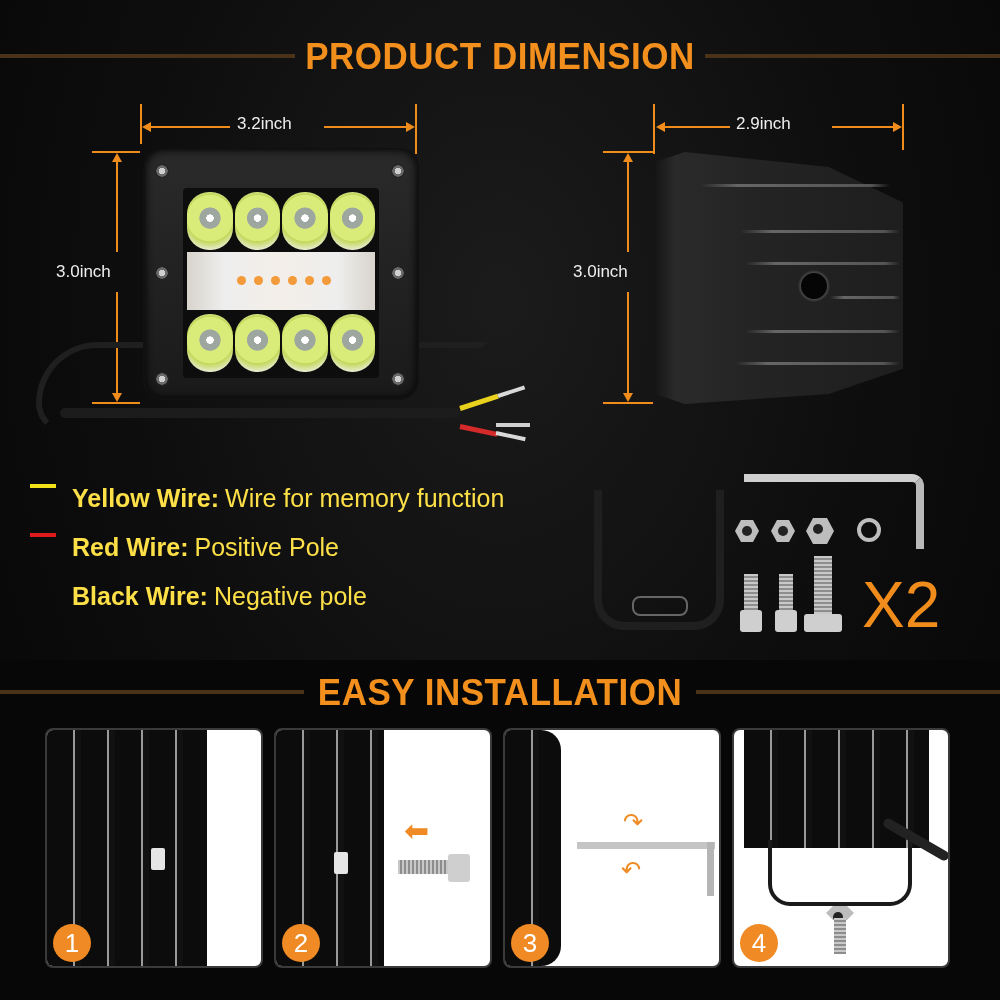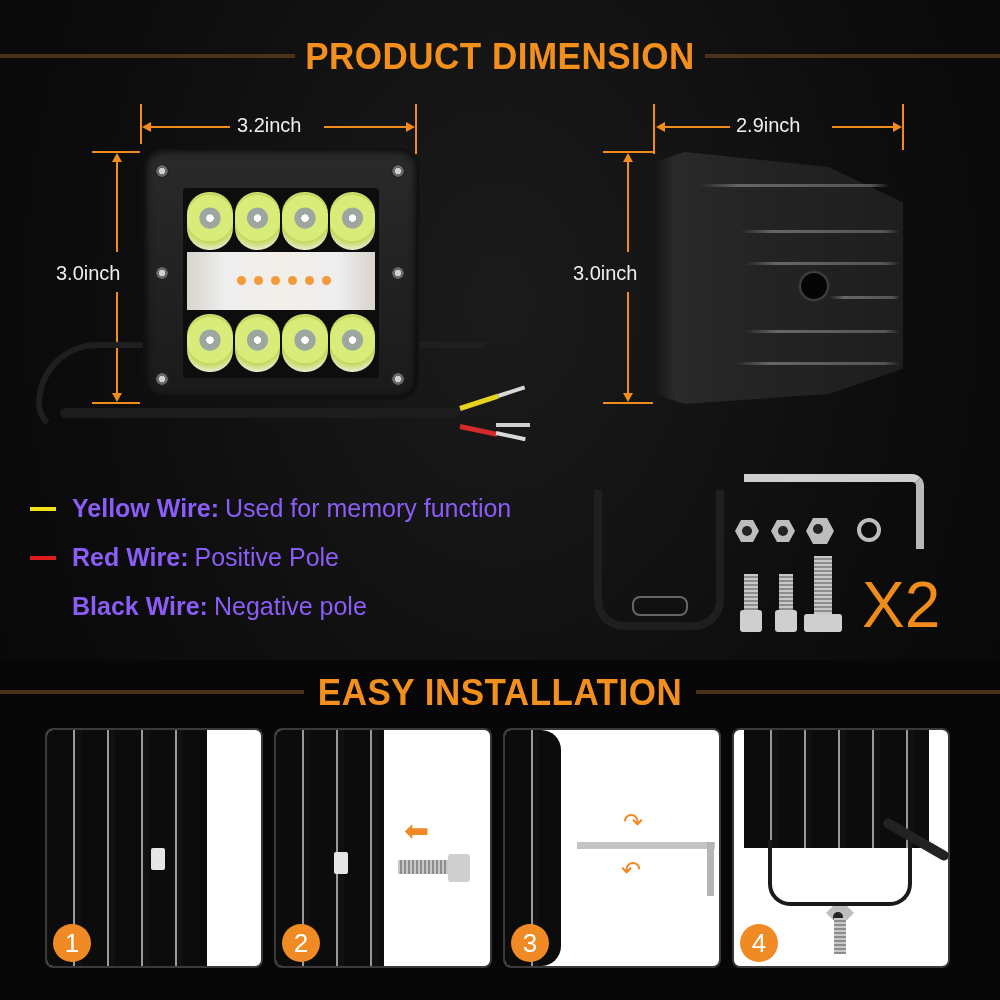--- a/index.html
+++ b/index.html
@@ -6,21 +6,21 @@
   body{width:1000px;height:1000px;overflow:hidden;background:#0a0a0a;
        font-family:"Liberation Sans",sans-serif;position:relative;}
   .bg{position:absolute;inset:0;background:
       radial-gradient(ellipse at 50% 30%, #1b1b1b 0%, #0d0d0d 55%, #050505 100%);}
   .bg2{position:absolute;left:0;top:660px;width:1000px;height:340px;background:#070707;}
 
   .section-title{position:absolute;left:0;width:1000px;height:44px;display:flex;align-items:center;justify-content:center;}
   .section-title .rule{flex:1;height:4px;background:#4a3218;}
   .section-title .txt{color:#f3901d;font-weight:bold;font-size:35px;letter-spacing:0.5px;padding:0 10px;white-space:nowrap;transform:scaleY(1.05);}
 
-  .dim{position:absolute;color:#eeeeee;font-size:20px;}
+  .dim{position:absolute;color:#eeeeee;font-size:17px;}
   .oline{position:absolute;background:#f08c1c;}
   .arrow-l,.arrow-r,.arrow-u,.arrow-d{position:absolute;width:0;height:0;}
   .arrow-l{border-top:5px solid transparent;border-bottom:5px solid transparent;border-right:9px solid #f08c1c;}
   .arrow-r{border-top:5px solid transparent;border-bottom:5px solid transparent;border-left:9px solid #f08c1c;}
   .arrow-u{border-left:5px solid transparent;border-right:5px solid transparent;border-bottom:9px solid #f08c1c;}
   .arrow-d{border-left:5px solid transparent;border-right:5px solid transparent;border-top:9px solid #f08c1c;}
 
   
   .front{position:absolute;left:145px;top:150px;width:272px;height:248px;border-radius:18px;
          background:linear-gradient(#2a2a2a,#1a1a1a);box-shadow:0 0 0 2px #111, inset 0 0 8px #000;}
@@ -38,21 +38,21 @@
 
   
   .side{position:absolute;left:655px;top:152px;width:248px;height:252px;
         background:linear-gradient(90deg,#151515 0,#2a2a2a 8%,#242424 40%,#1e1e1e 100%);
         clip-path:polygon(0 4%,12% 0,70% 6%,100% 20%,100% 86%,70% 96%,12% 100%,0 96%);}
   .fin{position:absolute;height:3px;background:linear-gradient(90deg,transparent,#666 20%,#555 90%,transparent);}
   .hole{position:absolute;left:798px;top:270px;width:32px;height:32px;border-radius:50%;background:radial-gradient(circle,#050505 0 55%,#444 60%,#1a1a1a 75%);}
 
   
   .legend{position:absolute;left:30px;top:484px;}
-  .legend .row{height:49px;display:flex;align-items:center;font-size:25px;color:#8b5cf6;}
+  .legend .row{height:49px;display:flex;align-items:flex-start;font-size:25px;color:#fde047;}
   .legend .sw{width:26px;height:4px;margin-right:16px;}
   .legend .lbl{font-weight:bold;margin-right:6px;}
 
   
   .bracket{position:absolute;left:594px;top:490px;width:130px;height:140px;border:8px solid #1f1f1f;border-top:none;border-radius:0 0 30px 30px;box-sizing:border-box;}
   .bracket .slot{position:absolute;left:30px;bottom:6px;width:52px;height:16px;border-radius:8px;border:2px solid #666;}
   .wrench{position:absolute;left:744px;top:474px;width:180px;height:75px;border-top:8px solid #cfcfcf;border-right:8px solid #b9b9b9;border-radius:0 12px 0 0;box-sizing:border-box;}
   .nut{position:absolute;width:24px;height:22px;background:#bdbdbd;clip-path:polygon(25% 0,75% 0,100% 50%,75% 100%,25% 100%,0 50%);}
   .nut::after{content:"";position:absolute;left:7px;top:6px;width:10px;height:10px;border-radius:50%;background:#222;}
   .washer{position:absolute;left:857px;top:518px;width:24px;height:24px;border-radius:50%;border:4px solid #bdbdbd;box-sizing:border-box;}
@@ -163,21 +163,21 @@
 <div class="fin" style="left:745px;top:262px;width:155px;"></div>
 <div class="fin" style="left:830px;top:296px;width:70px;"></div>
 <div class="fin" style="left:745px;top:330px;width:155px;"></div>
 <div class="fin" style="left:735px;top:362px;width:165px;"></div>
 <div class="hole"></div>
 
 <div class="legend">
   <div class="row">
     <div class="sw" style="background:#f2e21a;"></div>
     <span class="lbl">Yellow Wire:</span>
-      <span>Used for memory function</span>
+      <span>Wire for memory function</span>
   </div>
   <div class="row">
     <div class="sw" style="background:#e01b1b;"></div>
     <span class="lbl">Red Wire:</span>
       <span>Positive Pole</span>
   </div>
   <div class="row">
     <div class="sw" style="background:transparent;"></div>
     <span class="lbl">Black Wire:</span>
       <span>Negative pole</span>

